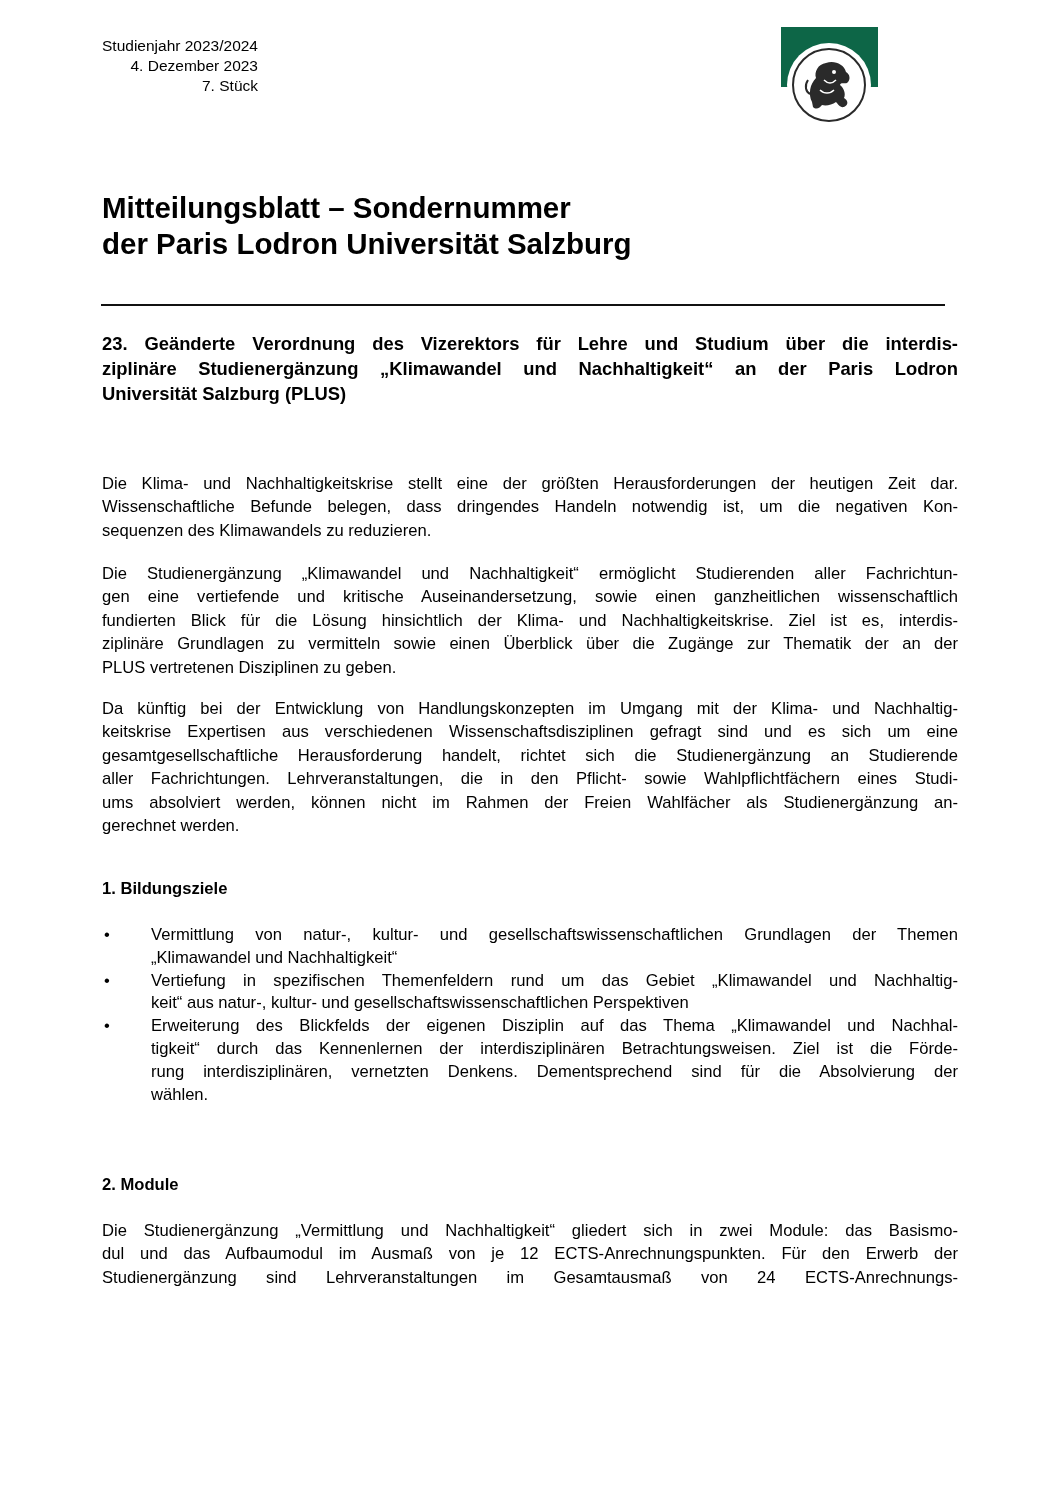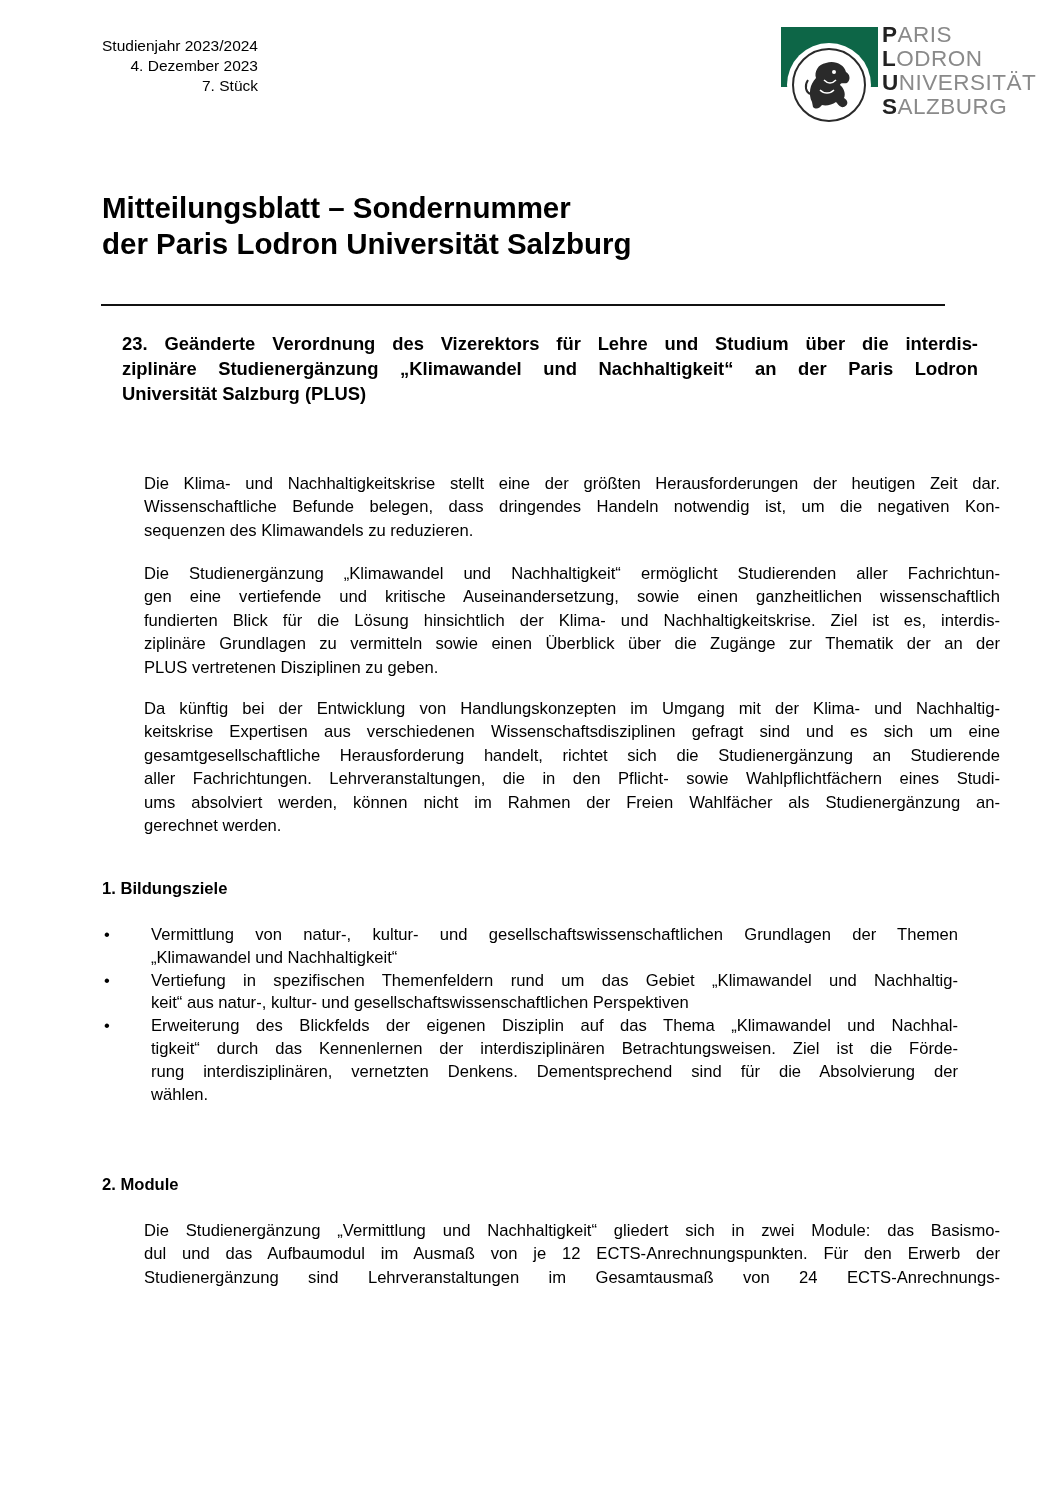--- a/index.html
+++ b/index.html
@@ -7,22 +7,22 @@
     .meta { position: absolute; left: 102px; top: 36px; font-size: 15.5px; line-height: 20px; }
     .meta div { white-space: nowrap; text-align: right; }
     .logo { position: absolute; left: 781px; top: 27px; width: 270px; height: 100px; }
     .logo .green { position: absolute; left: 0; top: 0; width: 97px; height: 60px; background: #0d6647; }
     .logo .ring { position: absolute; left: 6px; top: 16px; width: 84px; height: 84px; border-radius: 50%; background: #ffffff; }
     .logo .seal { position: absolute; left: 11px; top: 21px; width: 74px; height: 74px; border-radius: 50%; border: 2px solid #2a2a2a; box-sizing: border-box; background: #fff; overflow: hidden; }
     .logo .words { position: absolute; left: 101px; top: -4px; font-size: 22.5px; line-height: 24px; color: #8a8a8a; letter-spacing: 0.5px; }
     .logo .words b { color: #222; font-weight: bold; }
     .title { position: absolute; left: 102px; top: 190px; font-size: 29.5px; font-weight: bold; line-height: 36px; white-space: nowrap; }
     .rule { position: absolute; left: 101px; top: 304px; width: 844px; height: 2px; background: #111; }
-    .subtitle { position: absolute; left: 102px; top: 331px; width: 856px; font-size: 18.4px; font-weight: bold; line-height: 25px; text-align: justify; margin-left: 20px; }
-    .para { position: absolute; left: 102px; width: 856px; font-size: 16.6px; line-height: 23.4px; text-align: justify; margin-left: 42px; }
+    .subtitle { position: absolute; left: 102px; top: 331px; width: 856px; font-size: 18.4px; font-weight: bold; line-height: 25px; text-align: justify; }
+    .para { position: absolute; left: 102px; width: 856px; font-size: 16.6px; line-height: 23.4px; text-align: justify; }
     .heading { position: absolute; left: 102px; font-size: 16.6px; font-weight: bold; line-height: 23px; }
     .bullets { position: absolute; left: 102px; top: 924px; width: 856px; margin: 0; padding: 0; list-style: none; font-size: 16.6px; line-height: 22.8px; }
     .bullets li { position: relative; padding-left: 49px; text-align: justify; }
     .bullets li .dot { position: absolute; left: 2px; top: 0; }
     .line { display: block; }
     .jl { display: block; text-align: justify; text-align-last: justify; }
   </style>
 </head>
 <body>
 
@@ -36,26 +36,20 @@
   <div class="green"></div>
   <div class="ring"></div>
   <div class="seal">
     <svg width="70" height="70" viewBox="0 0 70 70">
       <path d="M18 52 C14 44 16 34 22 28 C20 22 24 14 32 13 C40 10 50 14 52 22 C56 24 57 30 53 33 C50 34 47 32 46 35 C50 38 52 44 50 48 C54 50 55 55 50 57 C46 58 44 54 42 52 C38 55 32 56 28 55 C26 58 22 60 19 57 Z" fill="#2a2a2a"></path>
       <path d="M14 30 C10 36 12 42 16 44" stroke="#2a2a2a" stroke-width="2" fill="none"></path>
       <circle cx="40" cy="22" r="2" fill="#fff"></circle>
       <path d="M30 30 C34 34 38 34 42 30" stroke="#fff" stroke-width="1.5" fill="none"></path>
       <path d="M26 40 C30 44 36 44 40 40" stroke="#fff" stroke-width="1.5" fill="none"></path>
     </svg>
-  </div>
-  <div class="words">
-    <div><b>P</b><span>ARIS</span></div>
-    <div><b>L</b><span>ODRON</span></div>
-    <div><b>U</b><span>NIVERSITÄT</span></div>
-    <div><b>S</b><span>ALZBURG</span></div>
   </div>
 </div>
 
 <div class="title">
   <div>Mitteilungsblatt – Sondernummer</div>
   <div>der Paris Lodron Universität Salzburg</div>
 </div>
 
 <div class="rule"></div>
 

